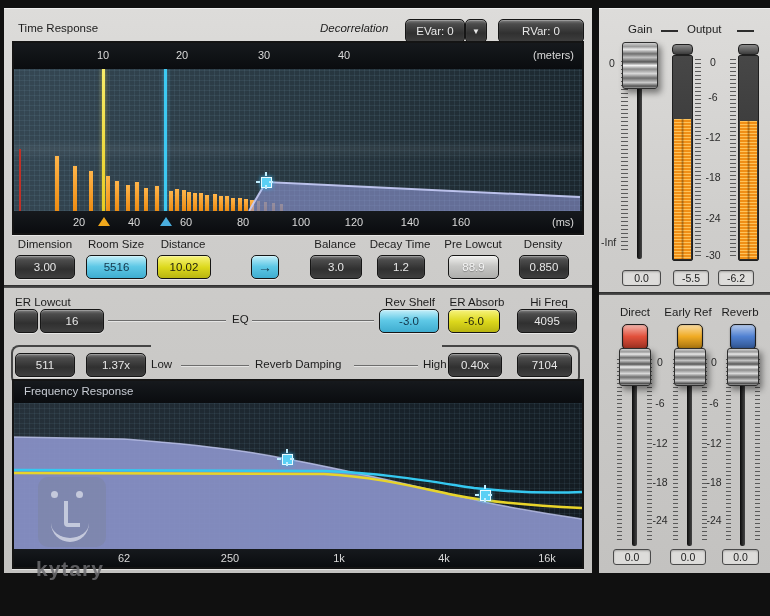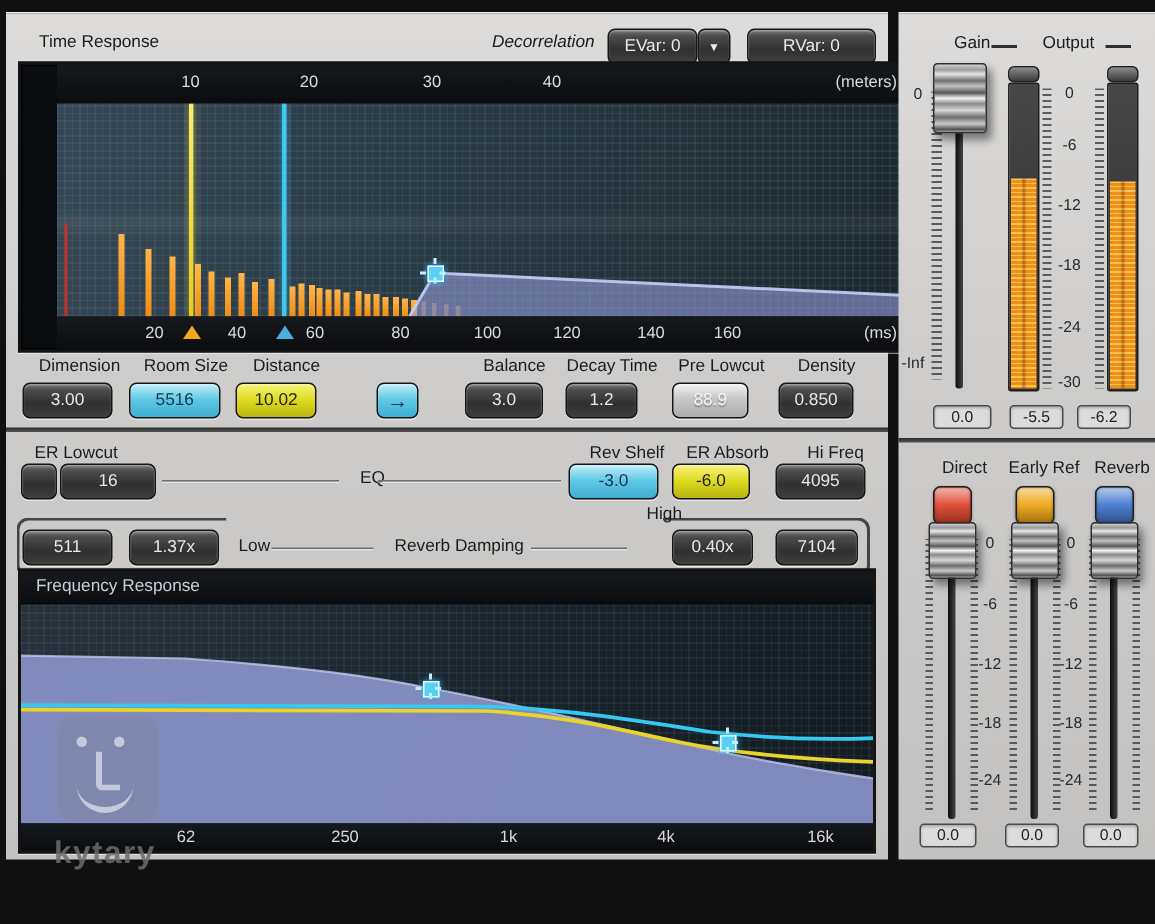--- a/index.html
+++ b/index.html
@@ -3,21 +3,21 @@
 <meta charset="utf-8">
 <style>
   html,body{margin:0;padding:0;background:#0d0d0d;}
   #app{position:relative;width:770px;height:616px;background:#101010;overflow:hidden;
        font-family:"Liberation Sans","DejaVu Sans",sans-serif;-webkit-font-smoothing:antialiased;}
   .panel{position:absolute;background:linear-gradient(180deg,#dddcda 0%,#cecdcb 40%,#c3c2c0 100%);
          border-top:1px solid #efefef;}
   #left-panel{left:4px;top:8px;width:588px;height:564px;}
   #right-panel{left:599px;top:8px;width:165px;height:564px;padding-left:16px;}
 
-  .lbl{position:absolute;font-size:11.5px;color:#1c1c1c;white-space:nowrap;margin-left:8px;}
+  .lbl{position:absolute;font-size:11.5px;color:#1c1c1c;white-space:nowrap;}
   .lbl.center{transform:translateX(-50%);}
 
   
   .btn{position:absolute;height:22px;border-radius:5px;border:1px solid #161616;
        display:flex;align-items:center;justify-content:center;font-size:11.5px;
        box-shadow:0 1px 0 rgba(255,255,255,.55), inset 0 1px 1px rgba(255,255,255,.3);cursor:pointer;}
   .btn.dark{background:linear-gradient(180deg,#7a7a7a 0%,#4c4c4c 18%,#303030 60%,#3f3f3f 100%);color:#e8e8e8;}
   .btn.cyan{background:linear-gradient(180deg,#c2eff9 0%,#5ec8e6 48%,#3fadd0 100%);color:#13364a;}
   .btn.yellow{background:linear-gradient(180deg,#f7f37a 0%,#dcd81c 52%,#b9b511 100%);color:#232310;}
   .btn.silver{background:linear-gradient(180deg,#f1f1ef 0%,#c7c7c5 45%,#aeaeac 100%);color:#f4f4f4;text-shadow:0 1px 1px rgba(0,0,0,.3);}
@@ -99,21 +99,21 @@
 <div id="app">
 
   <div class="panel" id="left-panel">
 
     <span class="lbl" style="left:14px;top:13px;">Time Response</span>
     <span class="lbl" style="left:316px;top:13px;font-style:italic;">Decorrelation</span>
     <div class="btn dark" style="left:401px;top:10px;width:58px;">EVar: 0</div>
     <div class="btn dark" style="left:461px;top:10px;width:20px;font-size:8px;">▼</div>
     <div class="btn dark" style="left:494px;top:10px;width:84px;">RVar: 0</div>
 
-    <div class="graph" style="left:8px;top:32px;width:568px;height:190px;padding-left:24px;">
+    <div class="graph" style="left:8px;top:32px;width:568px;height:190px;">
       <div class="gstrip" style="height:26px;">
         <span class="gl" style="left:89px;top:6px;">10</span>
         <span class="gl" style="left:168px;top:6px;">20</span>
         <span class="gl" style="left:250px;top:6px;">30</span>
         <span class="gl" style="left:330px;top:6px;">40</span>
         <span class="gl unit" style="right:8px;top:6px;">(meters)</span>
       </div>
       <div class="gplot" id="time-plot" style="height:142px;">
         <div class="vline" style="left:5px;width:2px;top:auto;bottom:0;height:62px;background:#c23026;"></div>
         <div id="er-bars-layer">
@@ -201,21 +201,21 @@
     <div class="btn dark" style="left:513px;top:300px;width:58px;">4095</div>
 
     <div class="bracket left" style="left:7px;top:336px;width:138px;height:36px;"></div>
     <div class="bracket right" style="left:438px;top:336px;width:136px;height:36px;"></div>
     <div class="btn dark" style="left:11px;top:344px;width:58px;">511</div>
     <div class="btn dark" style="left:82px;top:344px;width:58px;">1.37x</div>
     <span class="lbl" style="left:147px;top:349px;">Low</span>
     <div class="hline" style="left:177px;top:356px;width:68px;"></div>
     <span class="lbl" style="left:251px;top:349px;">Reverb Damping</span>
     <div class="hline" style="left:350px;top:356px;width:64px;"></div>
-    <span class="lbl" style="left:419px;top:328px;">High</span>
+    <span class="lbl" style="left:419px;top:349px;">High</span>
     <div class="btn dark" style="left:444px;top:344px;width:52px;">0.40x</div>
     <div class="btn dark" style="left:513px;top:344px;width:53px;">7104</div>
 
     <div class="graph" style="left:8px;top:370px;width:568px;height:186px;">
       <div class="gstrip" style="height:22px;">
         <span class="gl unit" style="left:10px;top:4px;font-size:11.5px;color:#c8ccd4;">Frequency Response</span>
       </div>
       <div class="gplot" id="freq-plot" style="height:146px;">
         <svg width="568" height="146" style="position:absolute;left:0;top:0;">
           <path d="M0,34 L110,36 C190,42 235,48 273,56 C340,68 420,88 475,100 C520,109 548,113 568,116 L568,146 L0,146 Z" fill="rgba(138,147,201,.92)"></path>

